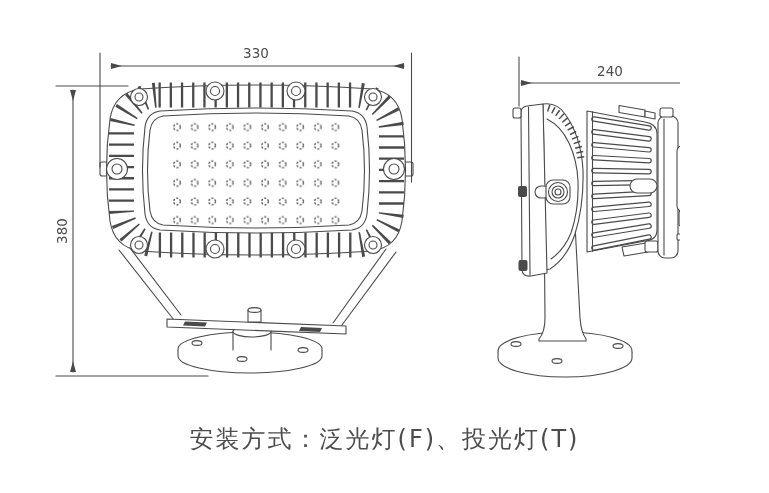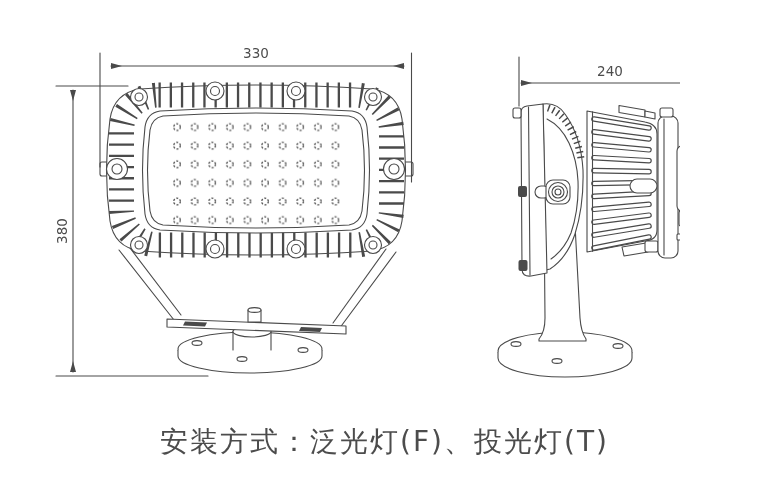--- a/index.html
+++ b/index.html
@@ -7,21 +7,21 @@
           font-family:"DejaVu Sans","Liberation Sans",sans-serif;}
   svg{position:absolute;left:0;top:0;}
   .line{stroke:#4a4a4a;stroke-width:1.1;fill:none;stroke-linecap:round;stroke-linejoin:round;}
   .fill{fill:#ffffff;stroke:#4a4a4a;stroke-width:1.1;stroke-linejoin:round;}
   .white{fill:#ffffff;stroke:none;}
   .dark{fill:#4a4a4a;stroke:none;}
   .rib-dark{stroke:#4a4a4a;stroke-width:5.6;stroke-linecap:round;fill:none;}
   .rib-white{stroke:#ffffff;stroke-width:3.2;stroke-linecap:round;fill:none;}
   .dimtext{font-family:"DejaVu Sans","Liberation Sans",sans-serif;font-size:13.5px;fill:#4c4c4c;text-anchor:middle;}
   .caption{position:absolute;left:0;top:423px;width:769px;text-align:center;
-           font-size:28px;letter-spacing:2px;color:#4c4c4c;}
+           font-size:24px;letter-spacing:2px;color:#4c4c4c;}
 </style>
 </head>
 <body>
 
 <div class="canvas">
 <svg width="769" height="493" viewBox="0 0 769 493">
   <defs>
     <marker id="arw" viewBox="0 0 12 7" refX="11.5" refY="3.5" markerWidth="12" markerHeight="7" markerUnits="userSpaceOnUse" orient="auto-start-reverse">
       <path d="M0.5 3.5 L11.5 0.5 L11.5 6.5 Z" fill="#4a4a4a"></path>
     </marker>

